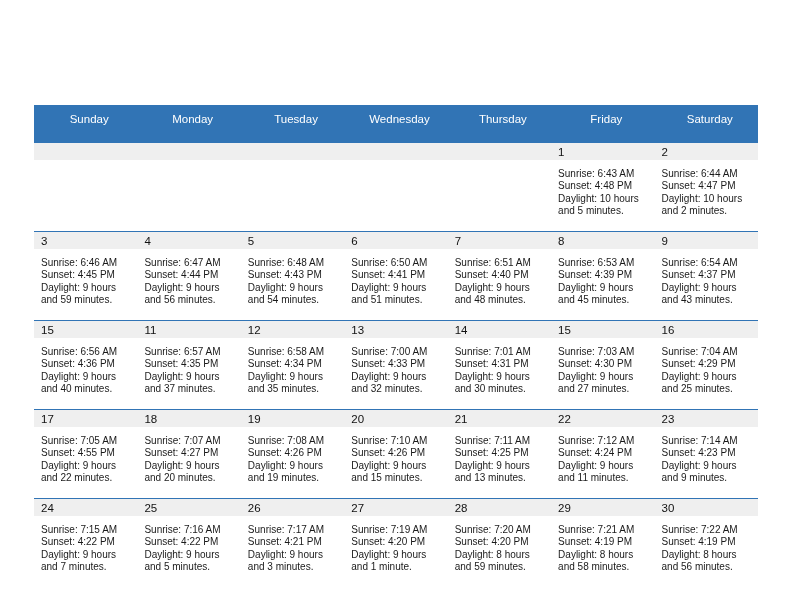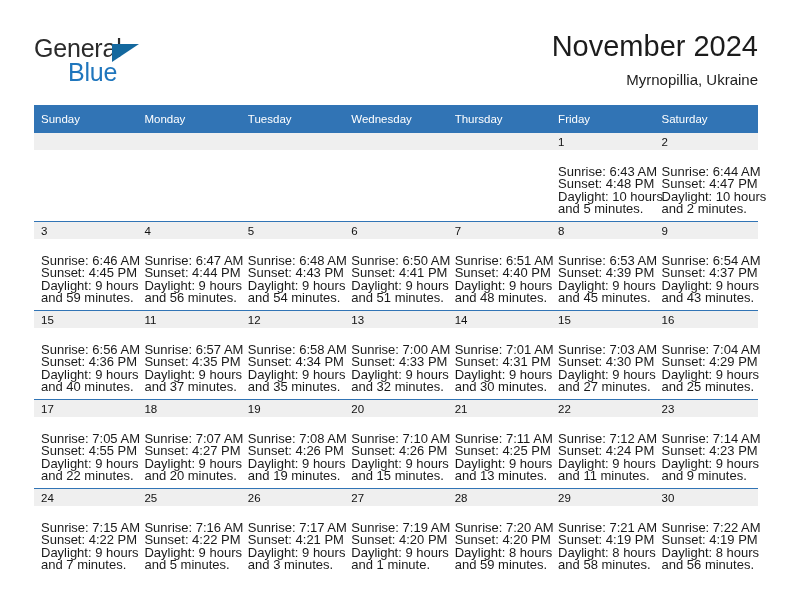--- a/index.html
+++ b/index.html
@@ -94,22 +94,22 @@
     top: 105px;
     width: 724px;
     border-collapse: collapse;
     table-layout: fixed;
   }
   .calendar th {
     background: #3174b5;
     color: #ffffff;
     font-size: 11.5px;
     font-weight: normal;
-    text-align: left;
-    padding: 5px 0 5px 7px;
+    text-align: center;
+    padding: 5px 0 15px 7px;
     height: 18px;
     border: none;
   }
   .calendar td {
     vertical-align: top;
     padding: 0;
     border: none;
     border-top: 1px solid #3174b5;
     width: 103.42px;
     height: 88px;
@@ -120,51 +120,37 @@
   .daynum-band {
     background: #efefef;
     height: 17px;
     padding: 1px 0 1px 7px;
     font-size: 11.5px;
     line-height: 16px;
     color: #111111;
     box-sizing: border-box;
   }
   .cell-body {
-    padding: 16px 6px 0 7px;
-    font-size: 13px;
+    padding: 8px 6px 0 7px;
+    font-size: 10px;
     line-height: 12.4px;
     color: #1a1a1a;
   }
   .cell-body div {
     white-space: nowrap;
   }
   .cell-empty .cell-body {
     min-height: 1px;
   }
 </style>
 </head>
 <body>
 
 <div class="page">
 
-  <div class="header">
-
-    <div class="brand">
-      <span class="brand-general">General</span>
-      <span class="brand-triangle"></span>
-      <span class="brand-blue">Blue</span>
-    </div>
-
-    <div class="title-block">
-      <div class="cal-title">November 2024</div>
-      <div class="cal-subtitle">Myrnopillia, Ukraine</div>
-    </div>
-
-  </div>
 
   <table class="calendar">
     <thead>
       <tr id="weekday-row">
           <th>Sunday</th>
           <th>Monday</th>
           <th>Tuesday</th>
           <th>Wednesday</th>
           <th>Thursday</th>
           <th>Friday</th>

